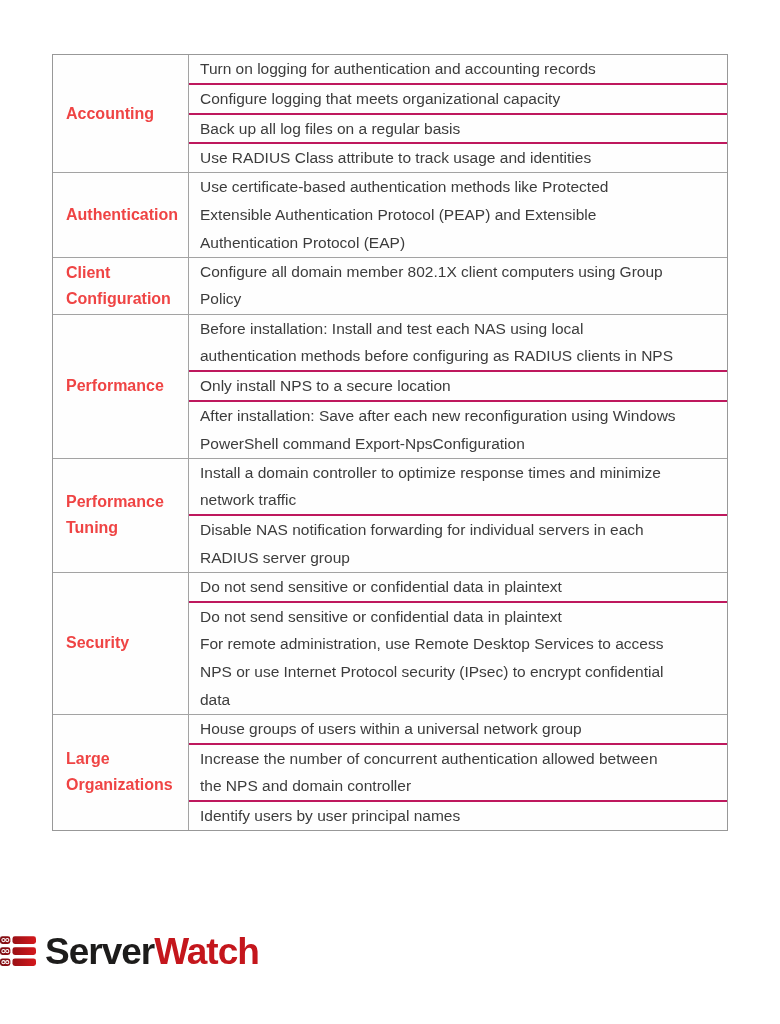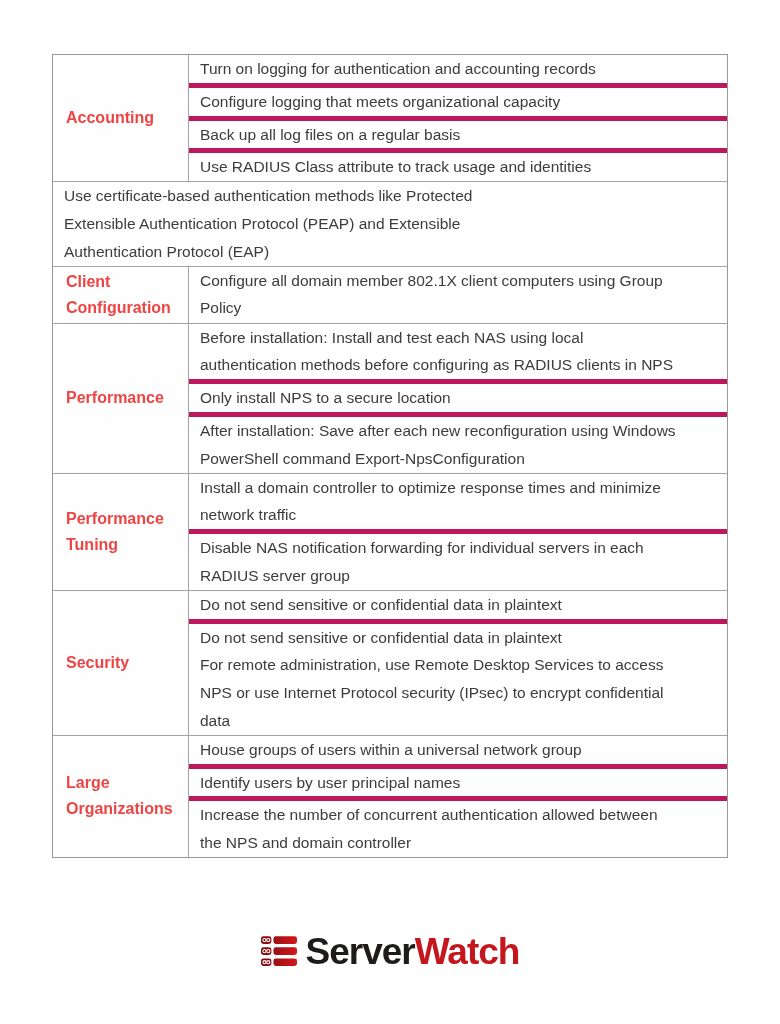--- a/index.html
+++ b/index.html
@@ -30,36 +30,35 @@
     align-items: center;
     padding: 2px 8px 2px 13px;
     font-size: 16px;
     font-weight: 700;
     line-height: 26px;
     color: #ef4444;
     white-space: pre-line;
   }
   .items { flex: 1; min-width: 0; display: flex; flex-direction: column; }
   .item {
-    border-bottom: 5px solid #be185d;
+    border-bottom: 2px solid #be185d;
     padding: 0 10px 0 11px;
     font-size: 15.5px;
     line-height: 27.8px;
     color: #3c3c3c;
     white-space: pre-line;
   }
   .item:last-child { border-bottom: none; }
 
   .logo {
     position: absolute;
     top: 933px; left: 0;
     width: 780px;
     display: flex;
     align-items: center;
-    justify-content: center;
     gap: 9px;
   }
   .logo-icon { display: block; width: 36px; height: 31px; }
   .logo-text {
     font-size: 37px;
     font-weight: 700;
     letter-spacing: -1px;
     line-height: 1;
     color: #1d1c1b;
   }
@@ -76,20 +75,21 @@
       <div class="cat-cell">Accounting</div>
       <div class="items">
         <div class="item">Turn on logging for authentication and accounting records</div>
         <div class="item">Configure logging that meets organizational capacity</div>
         <div class="item">Back up all log files on a regular basis</div>
         <div class="item">Use RADIUS Class attribute to track usage and identities</div>
       </div>
     </div>
 
     <div class="section">
+      <div class="cat-cell">Authentication</div>
       <div class="items">
         <div class="item">Use certificate-based authentication methods like Protected
 Extensible Authentication Protocol (PEAP) and Extensible
 Authentication Protocol (EAP)</div>
       </div>
     </div>
 
     <div class="section">
       <div class="cat-cell">Client
 Configuration</div>
@@ -130,23 +130,23 @@
 NPS or use Internet Protocol security (IPsec) to encrypt confidential
 data</div>
       </div>
     </div>
 
     <div class="section">
       <div class="cat-cell">Large
 Organizations</div>
       <div class="items">
         <div class="item">House groups of users within a universal network group</div>
-        <div class="item">Identify users by user principal names</div>
         <div class="item">Increase the number of concurrent authentication allowed between
 the NPS and domain controller</div>
+        <div class="item">Identify users by user principal names</div>
       </div>
     </div>
 
   </div>
 
   <div class="logo">
     <svg class="logo-icon" viewBox="0 0 52 44" xmlns="http://www.w3.org/2000/svg" aria-hidden="true">
       <defs>
         <linearGradient id="barGrad" x1="0" y1="0" x2="52" y2="0" gradientUnits="userSpaceOnUse">
           <stop offset="0" stop-color="#7a0c11"></stop>

